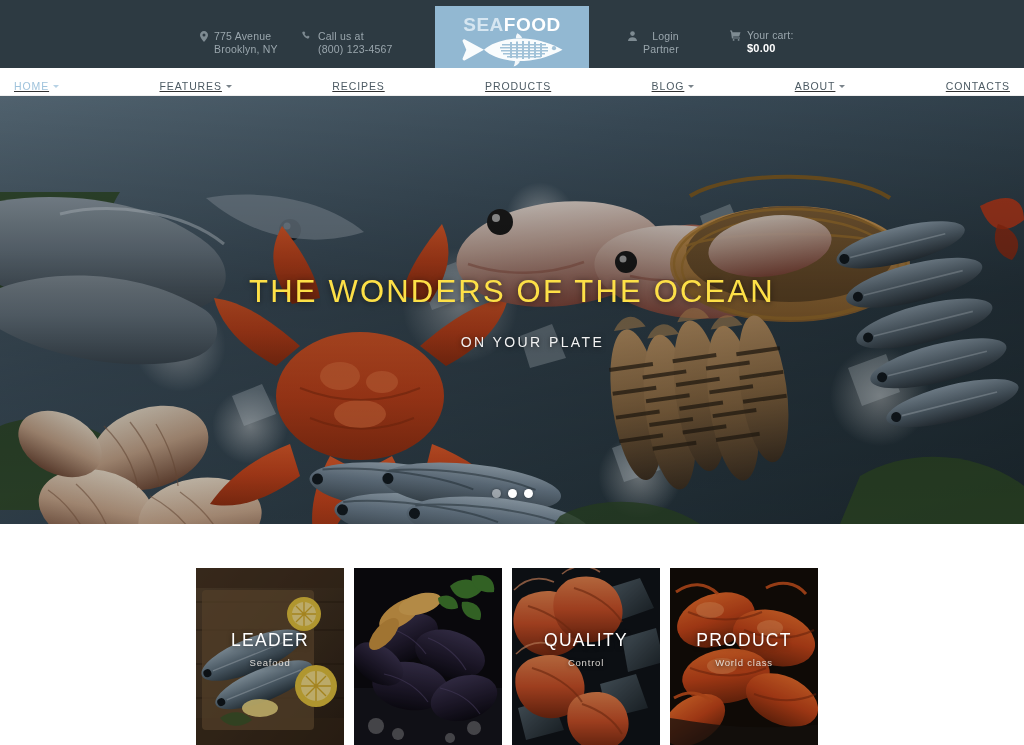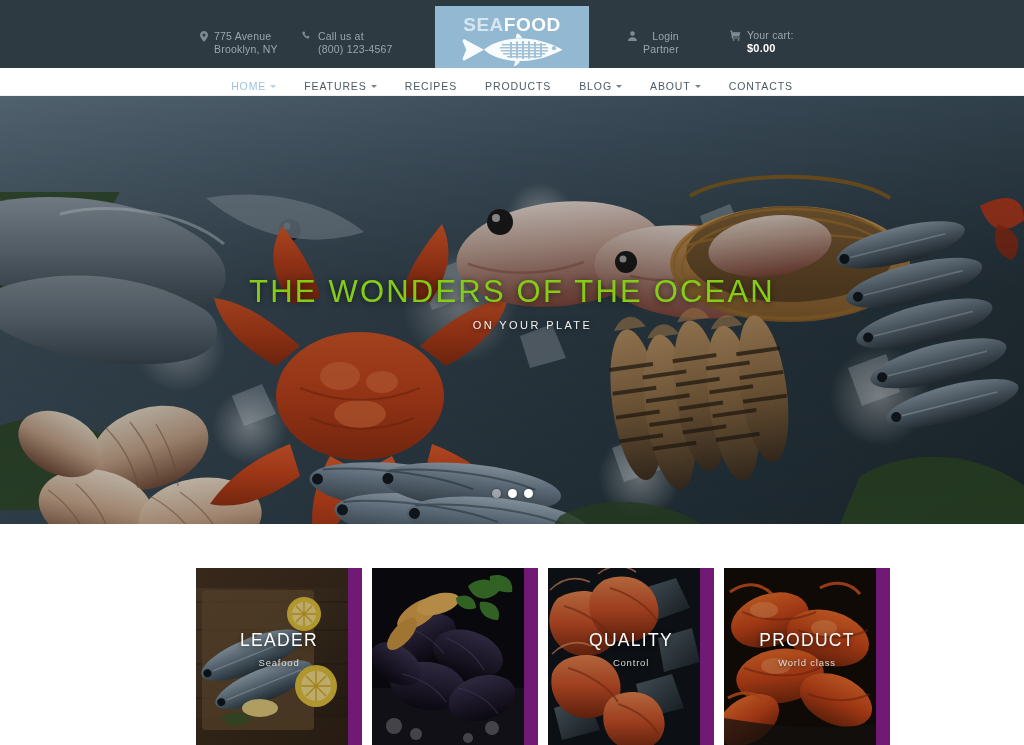--- a/index.html
+++ b/index.html
@@ -81,23 +81,24 @@
     height:28px;
     background:#ffffff;
     border-bottom:1px solid #f0f0f0;
   }
   .nav-list {
     position:absolute;
     left:0; right:0; top:0;
     height:36px;
     display:flex;
     align-items:center;
-    justify-content:center;
+    justify-content:space-between;
     list-style:none;
     gap:0px;
+    text-decoration:underline;
   }
   .nav-list li { position:relative; }
   .nav-link {
     display:flex;
     align-items:center;
     gap:4px;
     padding:0 14px;
     font-size:10.5px;
     letter-spacing:.9px;
     color:#4c5a63;
@@ -126,32 +127,32 @@
 
   .hero-caption {
     position:absolute;
     left:0; right:0;
     top:178px;
     text-align:center;
     z-index:5;
     pointer-events:none;
   }
   .hero-title {
-    color:#84cc16;
+    color:#fde047;
     font-size:31px;
     font-weight:normal;
     letter-spacing:2.2px;
     text-transform:uppercase;
     text-shadow:0 1px 6px rgba(0,0,0,.55);
     line-height:36px;
   }
   .hero-sub {
-    margin-top:9px;
+    margin-top:24px;
     color:#f2f2f2;
-    font-size:11px;
+    font-size:14px;
     letter-spacing:2.4px;
     text-transform:uppercase;
     text-shadow:0 1px 5px rgba(0,0,0,.6);
     padding-left:41px;
   }
   .hero-dots {
     position:absolute;
     left:0; right:0;
     bottom:26px;
     display:flex;
@@ -176,21 +177,21 @@
   }
   .cards {
     position:absolute;
     left:196px;
     top:44px;
     display:flex;
     gap:10px;
   }
   .card {
     position:relative;
-    width:166px;
+    width:148px;
     height:177px;
     overflow:hidden;
     text-decoration:none;
     display:block;
     background:#701a75;
   }
   .card-photo { position:absolute; inset:0; }
   .card-caption {
     position:absolute;
     left:0; right:0;

